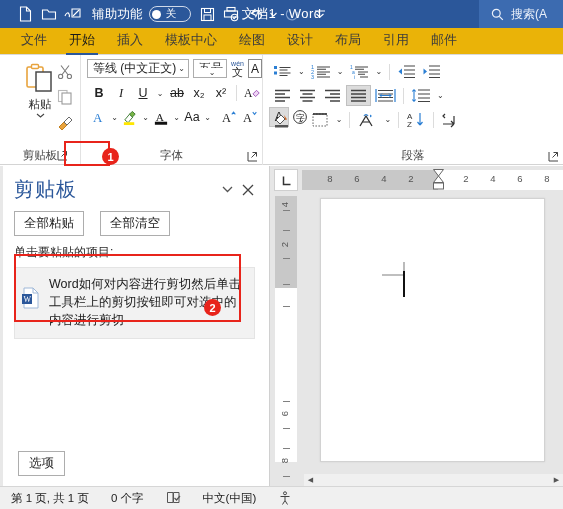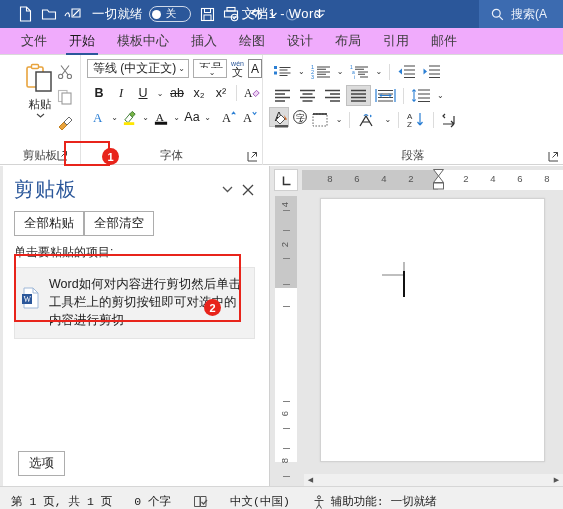--- a/index.html
+++ b/index.html
@@ -36,21 +36,21 @@
   .title-center span{letter-spacing:.4px;margin-top:44px;}
   .searchbox{
     position:absolute;right:0;top:0;height:28px;width:84px;
     background:#3c6bb0;display:flex;align-items:center;gap:7px;padding-left:12px;
     box-sizing:border-box;
   }
   .searchbox .stxt{font-size:12px;color:#eaf0fa;white-space:nowrap;}
 
   
   .tabbar{
-    height:27px;background:#f0abfc;display:flex;align-items:center;
+    height:27px;background:#eab308;display:flex;align-items:flex-end;
     padding-left:10px;box-sizing:border-box;border-bottom:1px solid #d9d9d9;
     position:relative;
   }
   .tab{
     padding:4px 11px 5px;font-size:13px;color:#3c3c3c;white-space:nowrap;
     position:relative;
   }
   .tab.active{color:#1a1a1a;font-weight:normal;}
   .tab.active::after{
     content:"";position:absolute;left:8px;right:8px;bottom:-1px;height:2.5px;
@@ -124,21 +124,21 @@
   .clip-pane{
     width:270px;background:#fff;border-right:1px solid #d0d0d0;position:relative;
     box-sizing:border-box;
   }
   .pane-head{display:flex;align-items:center;padding:10px 10px 0 14px;}
   .pane-title{font-size:20px;color:#2b579a;flex:1;letter-spacing:1px;}
   .pane-dd{width:20px;height:20px;display:flex;align-items:center;justify-content:center;
     color:#555;font-size:10px;}
   .pane-close{width:22px;height:22px;display:flex;align-items:center;justify-content:center;
     color:#444;font-size:15px;}
-  .pane-btns{display:flex;gap:0;padding:8px 0 0 14px;}
+  .pane-btns{display:flex;gap:16px;padding:8px 0 0 14px;}
   .pane-btn{
     border:1px solid #adadad;background:#fff;font-size:12.5px;color:#1b1b1b;
     padding:3px 9px;box-sizing:border-box;
   }
   .pane-hint{font-size:12px;color:#2b2b2b;padding:8px 0 0 14px;}
   .clip-item{
     margin:6px 14px 0 14px;background:#f2f2f2;border:1px solid #e4e4e4;
     display:flex;align-items:flex-start;gap:8px;padding:7px 8px 9px 6px;
     box-sizing:border-box;position:relative;
   }
@@ -181,22 +181,22 @@
     position:absolute;left:34px;right:0;bottom:0;height:12px;background:#f0f0f0;
     display:flex;align-items:center;
   }
   .sc-arrow{width:13px;height:12px;display:flex;align-items:center;justify-content:center;
     font-size:7px;color:#555;}
   .sc-track{flex:1;height:12px;background:#f0f0f0;}
 
   
   .statusbar{
     position:absolute;left:0;right:0;bottom:0;height:23px;background:#f0f0f0;
-    border-top:1px solid #d6d6d6;display:flex;align-items:flex-end;
-    font-size:11.5px;color:#222;box-sizing:border-box;font-family:Liberation Mono, monospace;
+    border-top:1px solid #d6d6d6;display:flex;align-items:center;
+    font-size:11.5px;color:#222;box-sizing:border-box;
   }
   .st-item{display:flex;align-items:center;gap:5px;padding:0 11px;white-space:nowrap;}
 
   
   .anno-box{position:absolute;border:2px solid #e8241b;box-sizing:border-box;
     pointer-events:none;}
   .anno-num{
     position:absolute;width:17px;height:17px;border-radius:50%;background:#e8241b;
     color:#fff;font-size:11px;display:flex;align-items:center;justify-content:center;
     font-weight:bold;
@@ -222,21 +222,21 @@
           </svg>
       </div>
       <div class="qat-btn">
         <svg width="18" height="15" viewBox="0 0 18 15">
             <path d="M1 9c1-3 3-4 4-2s0 3 0 3" fill="none" stroke="#fff" stroke-width="1.1"></path>
             <path d="M8 2h8v8h-8z" fill="none" stroke="#fff" stroke-width="1.1"></path>
             <path d="M9 9l6-6" stroke="#fff" stroke-width="1.1"></path>
           </svg>
       </div>
       <div class="autosave">
-        <span class="autosave-label">一切就绪</span>
+        <span class="autosave-label">辅助功能</span>
         <span class="toggle">
           <span class="knob"></span>
           <span class="tgl-text">关</span>
         </span>
       </div>
       <div class="qat-btn" style="margin-left:4px">
         <svg width="15" height="15" viewBox="0 0 15 15">
             <rect x="1.5" y="1.5" width="12" height="12" fill="none" stroke="#fff" stroke-width="1.1"></rect>
             <rect x="4.5" y="1.5" width="6" height="4" fill="none" stroke="#fff" stroke-width="1"></rect>
             <rect x="4" y="8" width="7" height="5.5" fill="none" stroke="#fff" stroke-width="1"></rect>
@@ -280,22 +280,22 @@
           <circle cx="5.3" cy="5.3" r="3.9" fill="none" stroke="#eaf0fa" stroke-width="1.2"></circle>
           <path d="M8.3 8.3l3.5 3.5" stroke="#eaf0fa" stroke-width="1.2"></path>
         </svg>
       <span class="stxt">搜索(A</span>
     </div>
   </div>
 
   <div class="tabbar">
     <div class="tab">文件</div>
     <div class="tab active">开始</div>
+    <div class="tab">插入</div>
     <div class="tab">模板中心</div>
-    <div class="tab">插入</div>
     <div class="tab">绘图</div>
     <div class="tab">设计</div>
     <div class="tab">布局</div>
     <div class="tab">引用</div>
     <div class="tab">邮件</div>
   </div>
 
   <div class="ribbon">
 
     <div class="group grp-clip">
@@ -693,21 +693,20 @@
           <path d="M1.5 1.5h5.5v10H1.5zM7.5 1.5H13v10H7.5z" fill="none" stroke="#555" stroke-width="1"></path>
           <path d="M8.5 7l2 2 3.5-4" fill="none" stroke="#555" stroke-width="1.2"></path>
         </svg>
     </span>
     <span class="st-item">中文(中国)</span>
     <span class="st-item">
       <svg width="14" height="14" viewBox="0 0 14 14">
           <circle cx="7" cy="2.3" r="1.5" fill="none" stroke="#444" stroke-width="1"></circle>
           <path d="M2.5 5.5h9M7 5.5v4M7 9.5l-2.5 4M7 9.5l2.5 4" fill="none" stroke="#444" stroke-width="1"></path>
         </svg>
-      <span>辅助功能: 一切就绪</span>
     </span>
   </div>
 
   <div class="anno-box" style="left:64px;top:141px;width:46px;height:25px;"></div>
   <div class="anno-num" style="left:102px;top:148px;">1</div>
 
   <div class="anno-box" style="left:14px;top:254px;width:227px;height:68px;"></div>
   <div class="anno-num" style="left:204px;top:299px;">2</div>
 
 </div>

